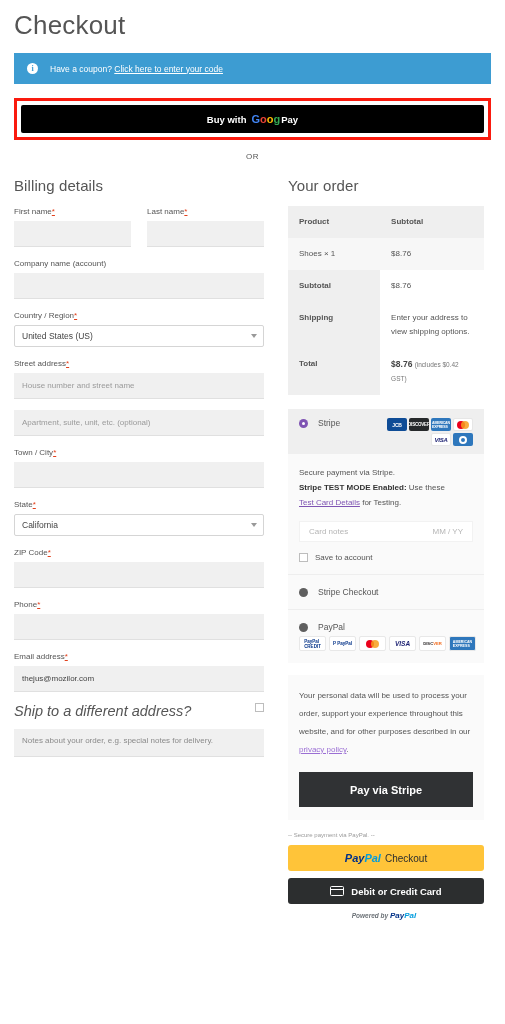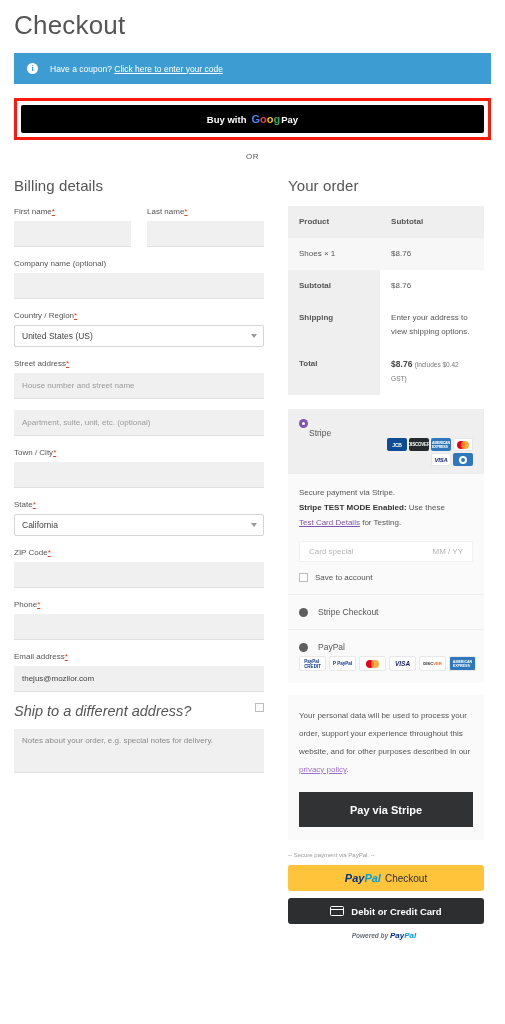--- a/index.html
+++ b/index.html
@@ -96,21 +96,21 @@
   .ship-head {
     display: flex; justify-content: space-between;
     margin-bottom: 10px; font-style: italic;
   }
   .ship-title { font-size: 14.5px; font-weight: 400; color: #555; }
   .sq-check {
     width: 9px; height: 9px; border: 1px solid #bdbdbd;
     background: #fff; cursor: pointer; flex: 0 0 auto;
   }
   .notes-area {
-    width: 100%; height: 44px; background: #f0f0f0;
+    width: 100%; height: 28px; background: #f0f0f0;
     border: none; border-bottom: 1px solid #e0e0e0;
     font-size: 8px; color: #8a8a8a; padding: 7px 8px;
     resize: none; font-family: "Liberation Sans", sans-serif;
   }
   .notes-area::placeholder { color: #8a8a8a; }
 
   
   .ord-table { width: 100%; border-collapse: collapse; }
   .ord-table td, .ord-table th {
     padding: 9px 11px; text-align: left; vertical-align: top;
@@ -121,21 +121,20 @@
   .lbl-cell { background: #efefef; font-weight: bold; width: 47%; }
   .val-cell { background: #ffffff; }
   .tot-strong { font-weight: bold; font-size: 8.5px; color: #444; }
   .tot-small { font-size: 6.5px; color: #777; }
 
   
   .pay-box { margin-top: 14px; background: #fafafa; }
   .pay-head {
     background: #efefef; display: flex; align-items: flex-start;
     padding: 9px 11px 8px 11px;
-    flex-direction: column;
   }
   .radio-dot {
     width: 9px; height: 9px; border-radius: 50%;
     background: #7f54b3; flex: 0 0 auto; margin-top: 1px;
     position: relative; cursor: pointer;
   }
   .radio-dot::after {
     content: ''; position: absolute; left: 3px; top: 3px;
     width: 3px; height: 3px; border-radius: 50%; background: #fff;
   }
@@ -261,21 +260,21 @@
           <label class="flabel"><span>First name</span><span class="req">*</span></label>
           <input class="fin" value="" style="">
         </div>
         <div class="field">
           <label class="flabel"><span>Last name</span><span class="req">*</span></label>
           <input class="fin" value="" style="">
         </div>
       </div>
 
       <div class="field">
-        <label class="flabel">Company name (optional)</label>
+        <label class="flabel">Company name (account)</label>
         <input class="fin" value="" style="">
       </div>
 
       <div class="field">
         <label class="flabel"><span>Country / Region</span><span class="req">*</span></label>
         <div class="select-wrap">
           <select class="fsel">
             <option>United States (US)</option>
           </select>
           <span class="caret"></span>
@@ -384,21 +383,21 @@
         </div>
         <div class="pay-body">
           <div class="pay-p">
             <span>Secure payment via Stripe.</span><br>
             <b>Stripe TEST MODE Enabled:</b>
             <span>Use these</span><br>
             <a class="test-link" href="#">Test Card Details</a>
             <span>for Testing.</span>
           </div>
           <div class="card-input">
-            <span class="card-ph">Card special</span>
+            <span class="card-ph">Card notes</span>
             <span class="card-ph">MM / YY</span>
           </div>
           <div class="save-row">
             <span class="sq-check"></span>
             <span class="save-lbl">Save to account</span>
           </div>
         </div>
 
         <div class="pay-opt">
           <span class="radio-dot grey"></span>

